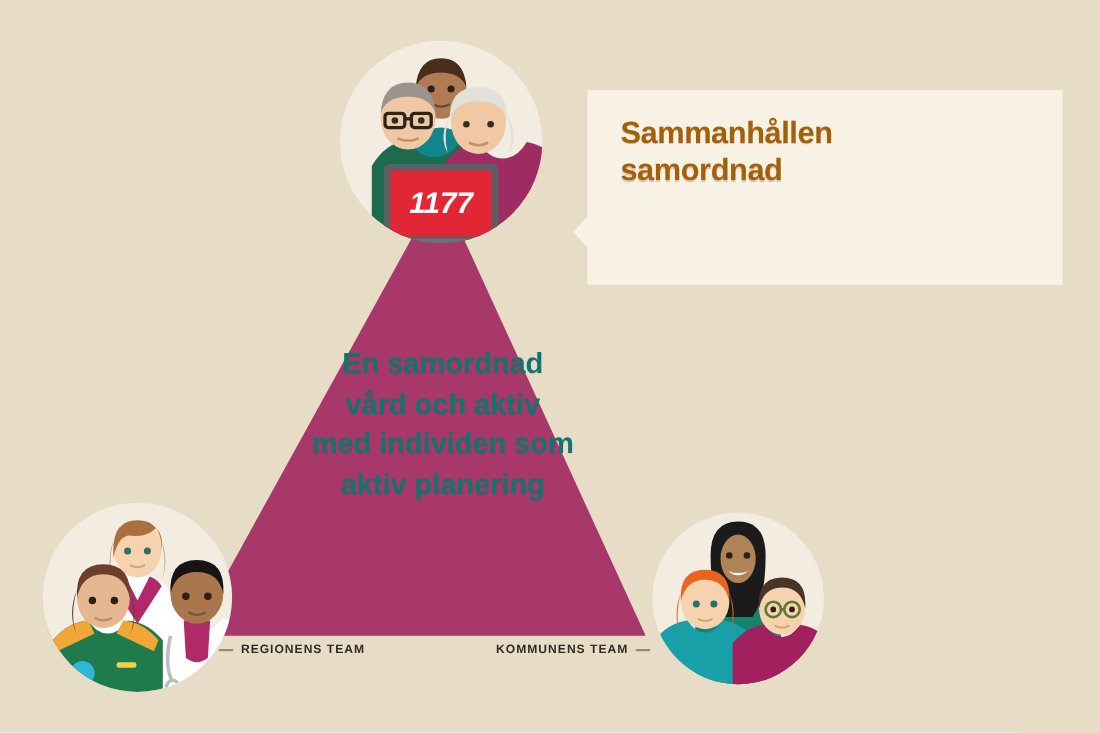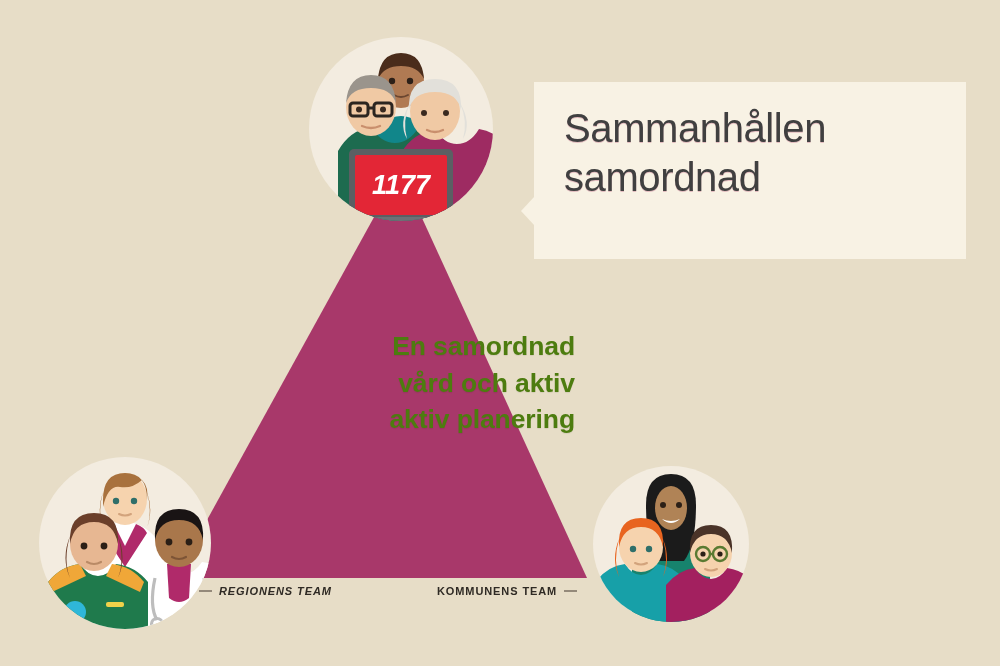--- a/index.html
+++ b/index.html
@@ -25,28 +25,27 @@
     position: absolute;
     left: 0; top: 0;
     width: 1000px; height: 666px;
   }
 
   .triangle-text {
     position: absolute;
     left: 230px;
     top: 312px;
     width: 345px;
-    text-align: right;
-    color: #4d7c0f;
+    text-align: center;
+    color: #0f766e;
     font-size: 26.5px;
     font-weight: 700;
     line-height: 1.38;
     letter-spacing: -0.1px;
     text-shadow: 0 1px 1px rgba(0,0,0,0.08);
-    margin-top: 16px;
   }
   .triangle-text div { white-space: nowrap; }
 
   
   .bubble {
     position: absolute;
     left: 534px;
     top: 82px;
     width: 432px;
     height: 177px;
@@ -59,23 +58,23 @@
     width: 0; height: 0;
     border-top: 15px solid transparent;
     border-bottom: 15px solid transparent;
     border-right: 14px solid #f8f2e4;
   }
   .bubble-title {
     position: absolute;
     left: 564px;
     top: 104px;
     width: 400px;
-    color: #404040;
-    font-size: 40px;
-    font-weight: 400;
+    color: #a16207;
+    font-size: 28px;
+    font-weight: 700;
     line-height: 1.22;
     letter-spacing: -0.4px;
     text-shadow: 0 1px 0 rgba(166,30,85,0.25);
   }
   .bubble-title div { white-space: nowrap; }
 
   
   .circle-top {
     position: absolute;
     left: 303px; top: 31px;
@@ -97,42 +96,43 @@
     position: absolute;
     color: #2f2a24;
     font-size: 11px;
     font-weight: 700;
     letter-spacing: 0.9px;
     white-space: nowrap;
     display: flex;
     align-items: center;
     gap: 7px;
   }
-  .label-left  { left: 199px; top: 585px; font-style: italic; }
-  .label-right { left: 437px; top: 585px; }
+  .label-left  { left: 199px; top: 585px; }
+  .label-right { left: 451px; top: 585px; }
   .dash {
     display: inline-block;
     width: 13px;
     height: 2px;
     background: #8e8madd;
     background: #94897a;
   }
 </style>
 </head>
 <body>
 
 <div id="infographic">
 
   <svg class="triangle-layer" viewBox="0 0 1000 666" width="1000" height="666">
     <polygon points="400,170 587,578 175,578" fill="#a8386a"></polygon>
   </svg>
 
   <div class="triangle-text">
     <div>En samordnad</div>
     <div>vård och aktiv</div>
+    <div>med individen som</div>
     <div>aktiv planering</div>
   </div>
 
   <div class="bubble"></div>
   <div class="bubble-tail"></div>
   <div class="bubble-title">
     <div>Sammanhållen</div>
     <div>samordnad</div>
   </div>
 

